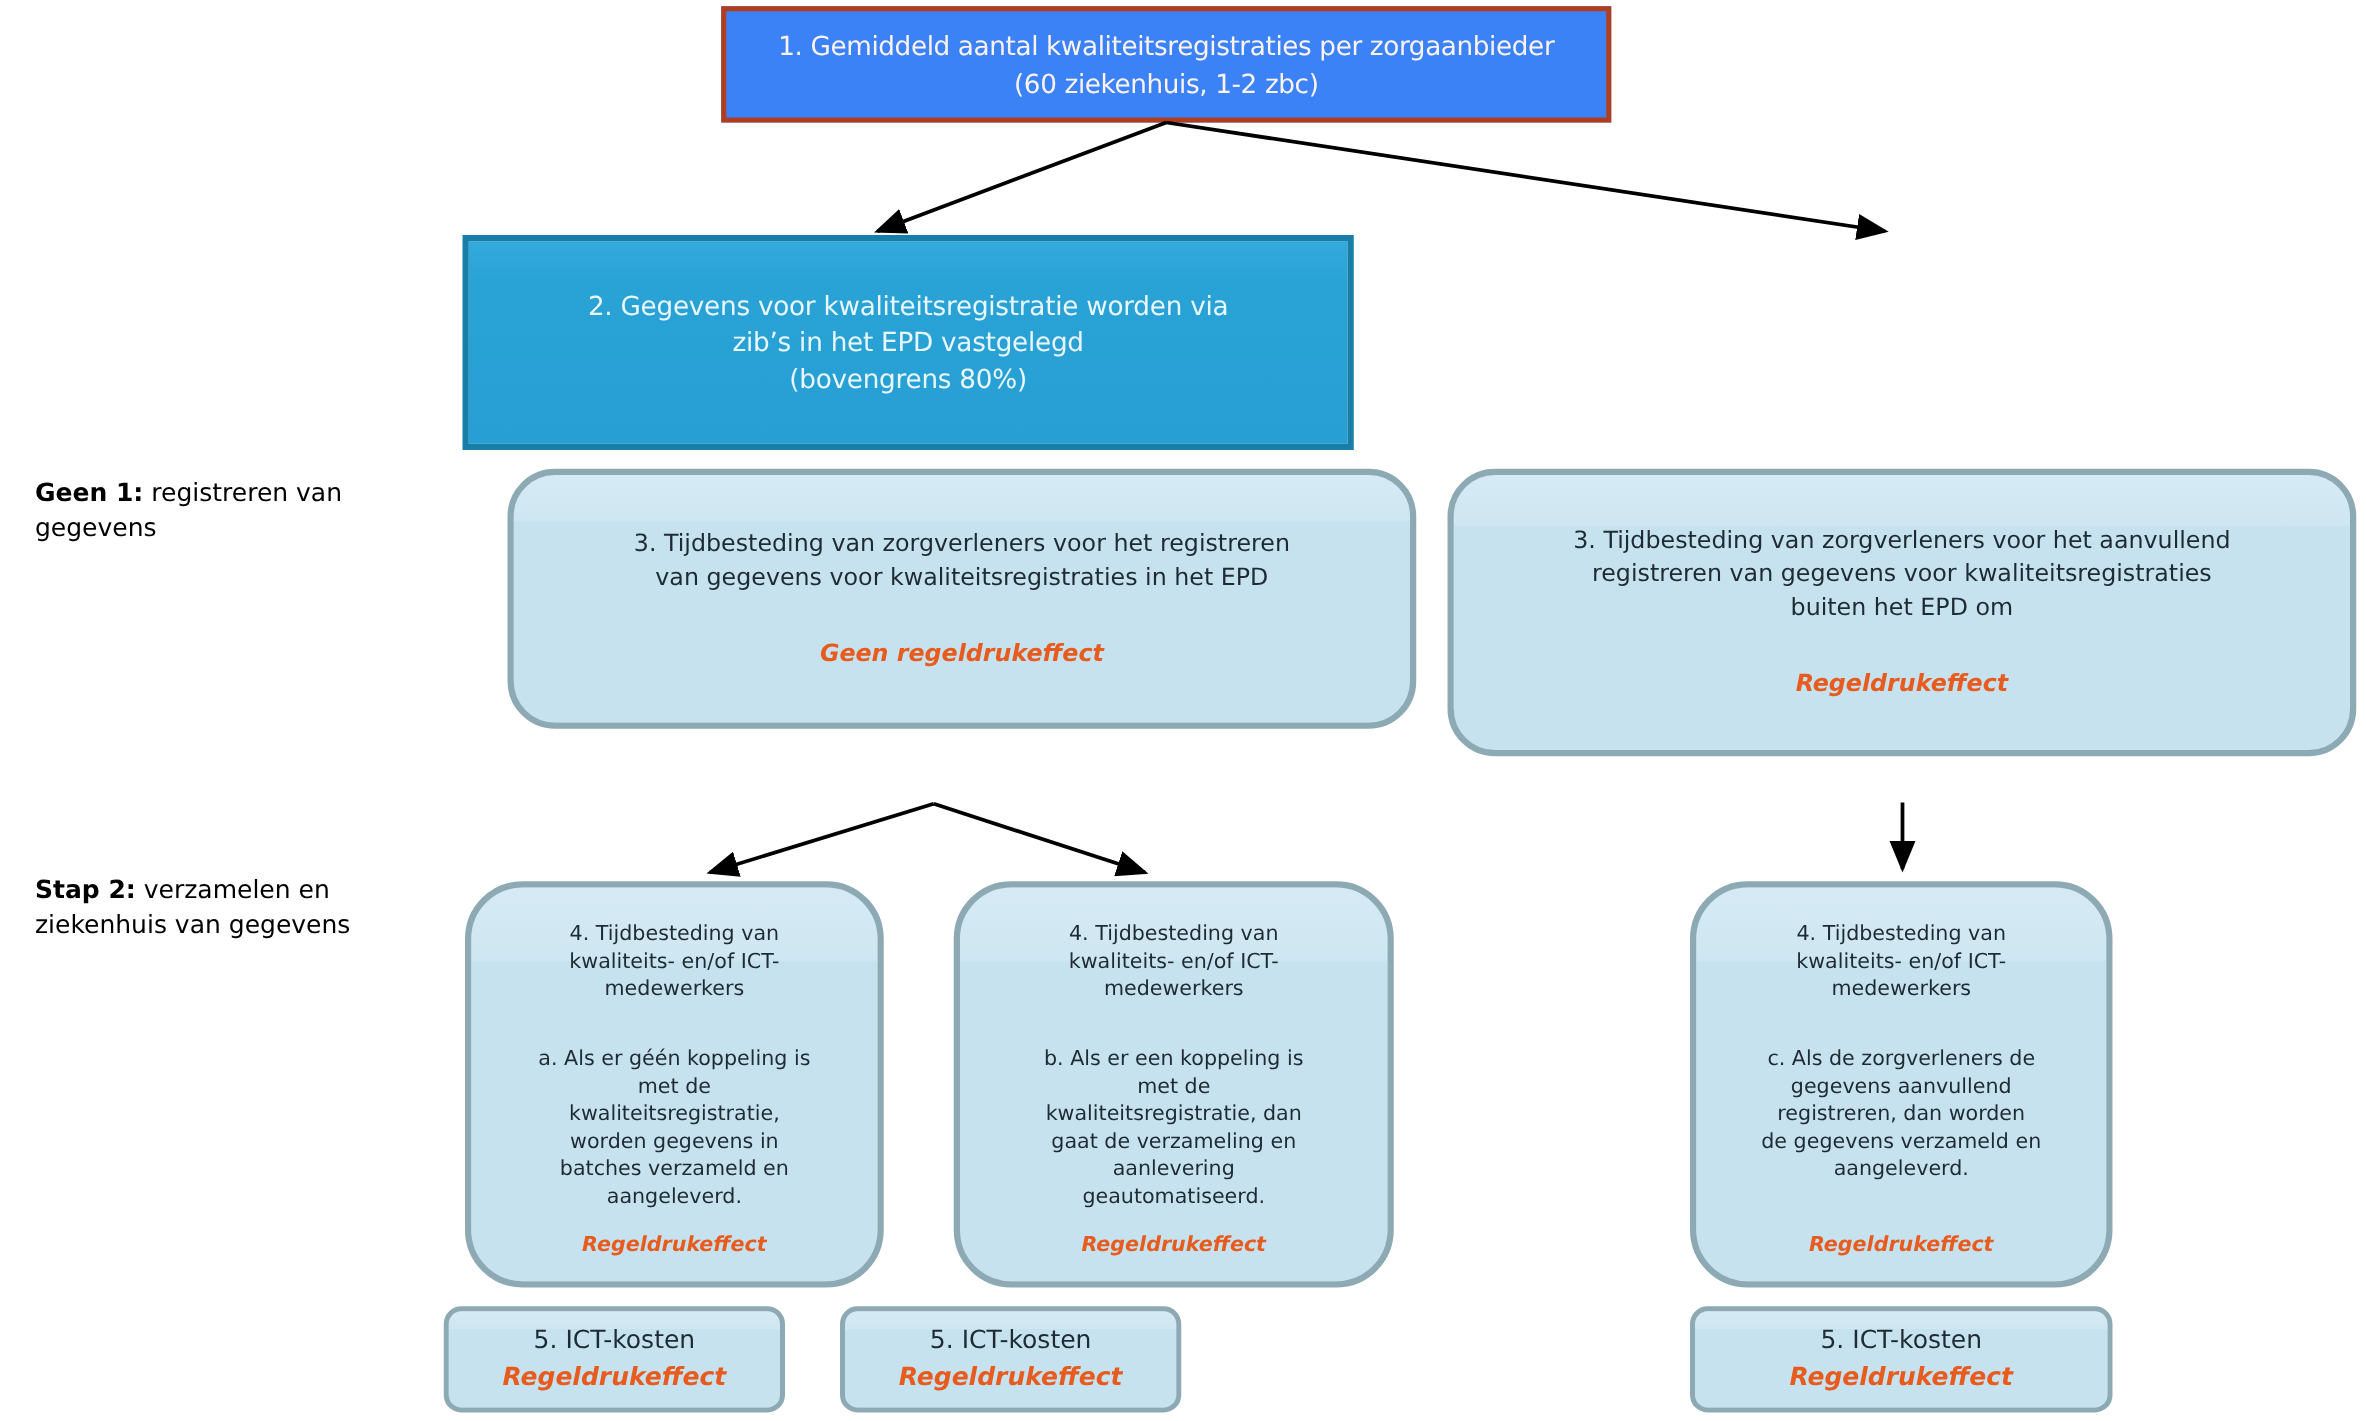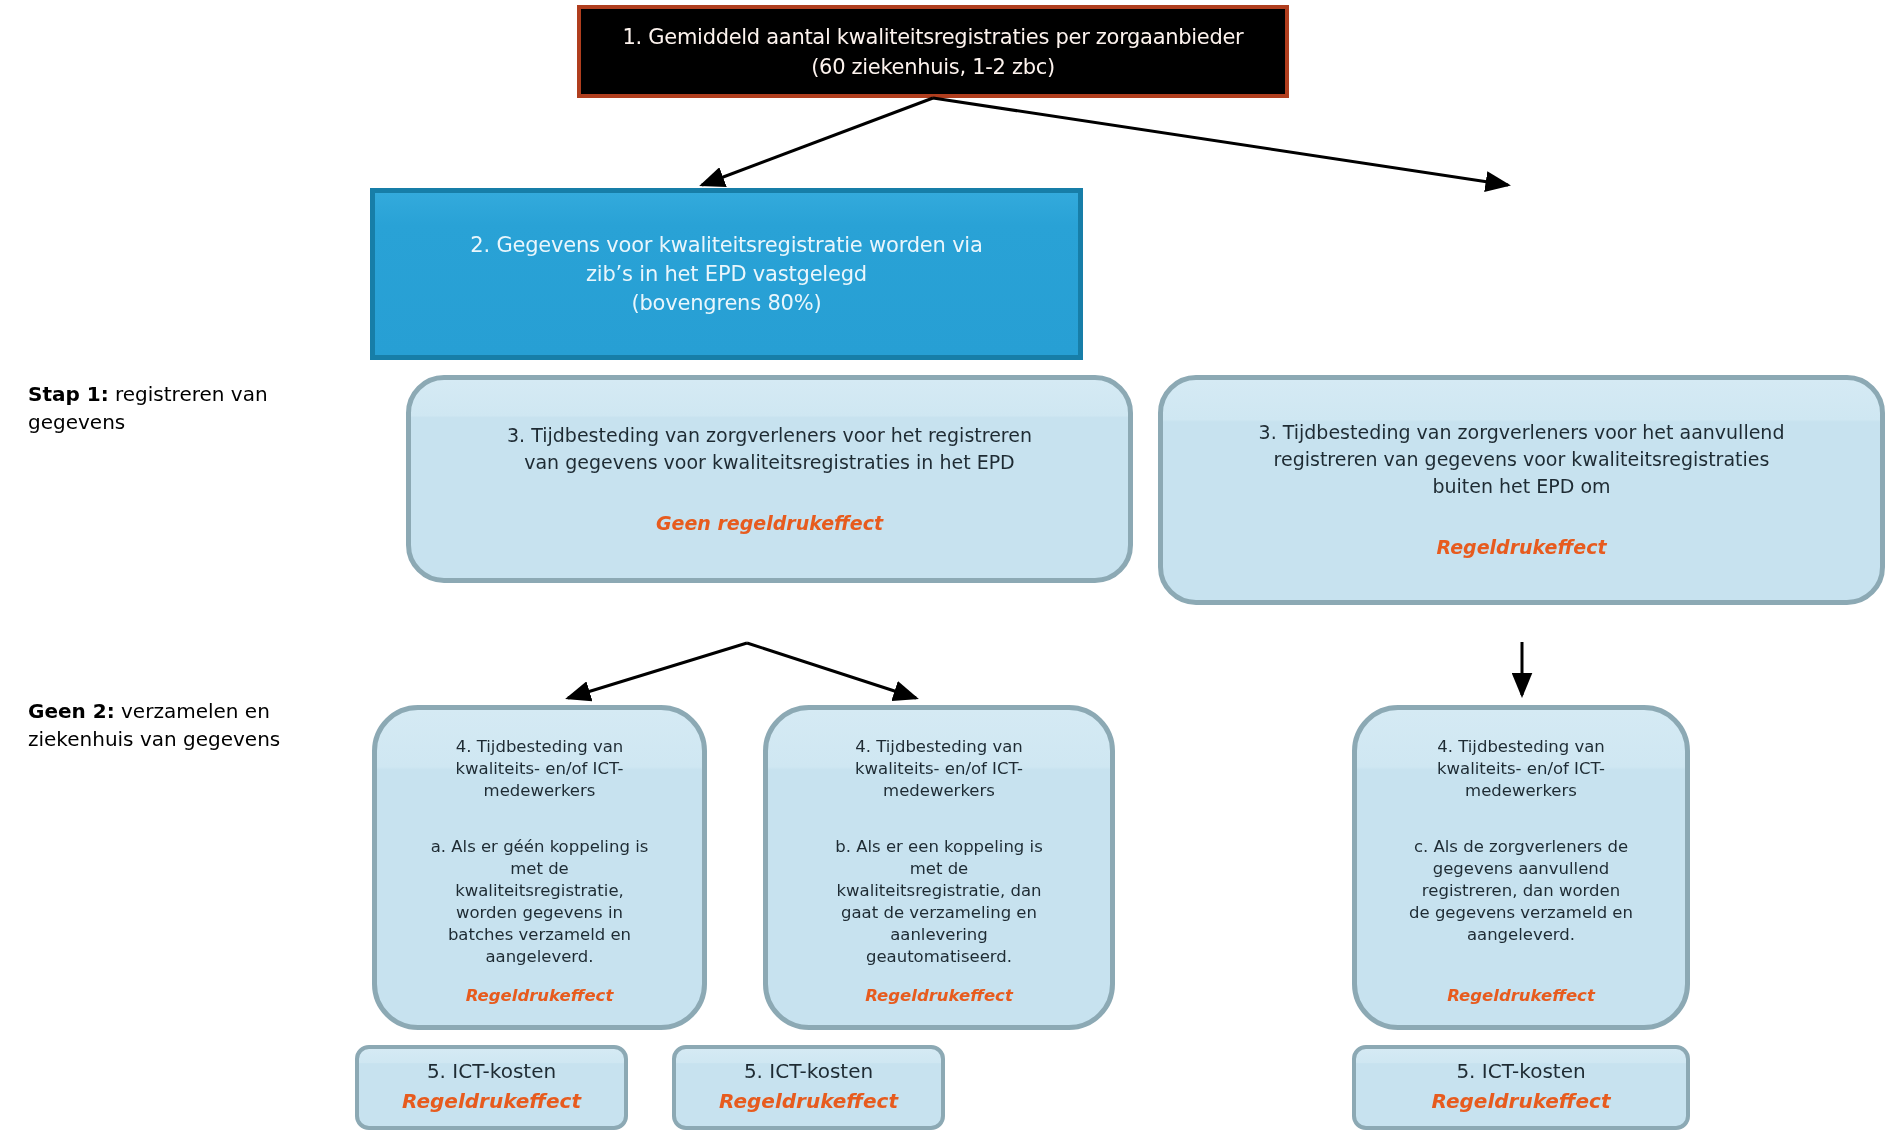--- a/index.html
+++ b/index.html
@@ -10,21 +10,21 @@
   }
   .ml{white-space:pre-line;}
   .box{
     position:absolute;box-sizing:border-box;
     display:flex;flex-direction:column;align-items:center;justify-content:center;
     text-align:center;
   }
   
   .box1{
     left:577px;top:5px;width:712px;height:93px;
-    background:#000000;border:4px solid #B03E1E;
+    background:#3b82f6;border:4px solid #B03E1E;
     color:#FDF3EE;font-size:21px;line-height:30px;letter-spacing:-0.3px;
   }
   
   .bluebox{
     background:linear-gradient(180deg,#33AADC 0%,#29A2D6 20%,#279FD4 100%);
     border:5px solid #177EA8;
     color:#E9F6FC;font-size:21px;line-height:29px;letter-spacing:-0.2px;
   }
   .box2L{left:370px;top:188px;width:713px;height:172px;}
   .box2R{left:1158px;top:188px;width:730px;height:154px;}
@@ -66,25 +66,25 @@
   .step2{top:697px;}
   
   #arrows{position:absolute;left:0;top:0;pointer-events:none;}
 </style>
 </head>
 <body>
 
 <div id="canvas">
 
   <div class="step-label step1">
-    <span class="b">Stap 1:</span><span class="ml"> registreren van
+    <span class="b">Geen 1:</span><span class="ml"> registreren van
 gegevens</span>
   </div>
   <div class="step-label step2">
-    <span class="b">Geen 2:</span><span class="ml"> verzamelen en
+    <span class="b">Stap 2:</span><span class="ml"> verzamelen en
 ziekenhuis van gegevens</span>
   </div>
 
   <div class="box box1">
     <div class="ml">1. Gemiddeld aantal kwaliteitsregistraties per zorgaanbieder
 (60 ziekenhuis, 1-2 zbc)</div>
   </div>
 
   <div class="box bluebox box2L">
     <div class="ml">2. Gegevens voor kwaliteitsregistratie worden via

